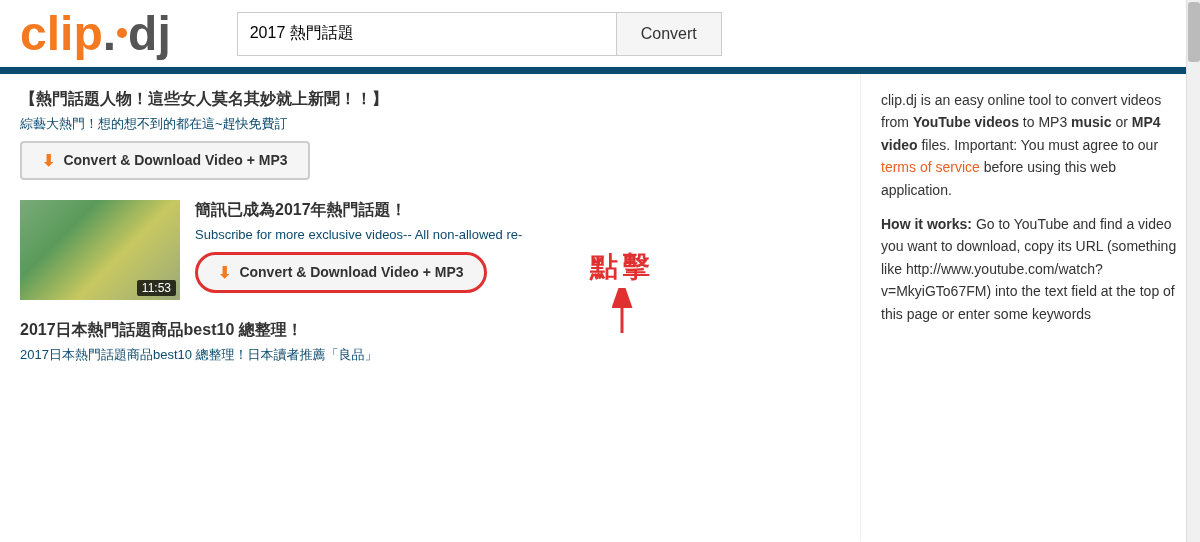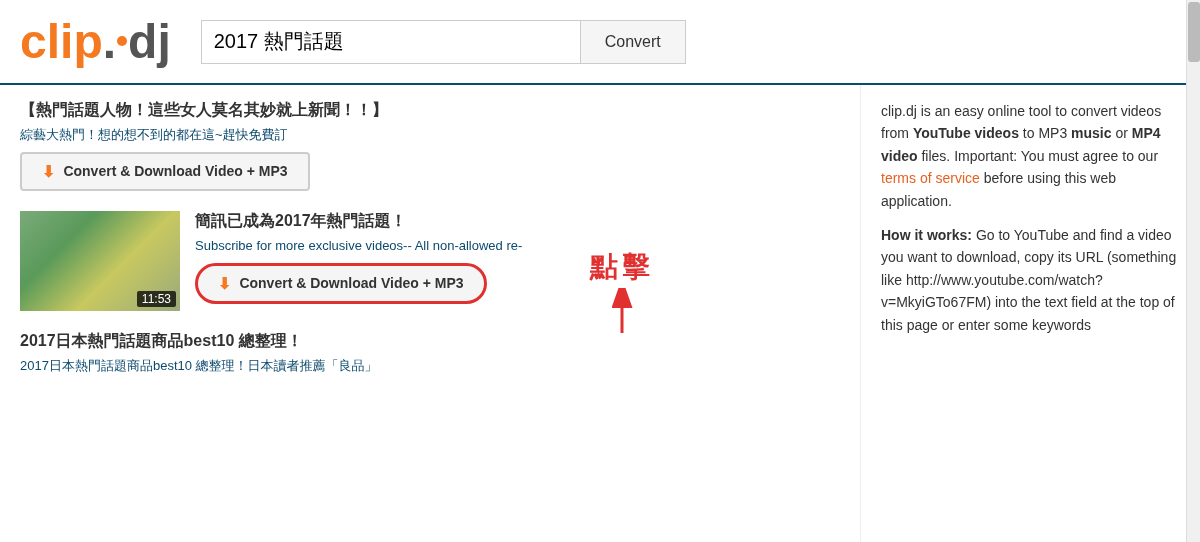--- a/index.html
+++ b/index.html
@@ -9,23 +9,24 @@
       width: 1200px;
       height: 542px;
       overflow: hidden;
       position: relative;
     }
 
     
     .header {
       display: flex;
       align-items: center;
-      padding: 14px 20px;
-      border-bottom: 2px solid #0c4a6e;
+      padding: 6px 20px;
+      border-bottom: 7px solid #0c4a6e;
       background: #fff;
+      gap: 36px;
     }
 
     .logo-container {
       display: flex;
       align-items: center;
       margin-right: 30px;
     }
 
     .logo-clip {
       font-size: 48px;
@@ -55,21 +56,21 @@
 
     .search-container {
       display: flex;
       align-items: center;
     }
     .search-input {
       width: 380px;
       height: 44px;
       border: 1px solid #ccc;
       padding: 8px 12px;
-      font-size: 20px;
+      font-size: 16px;
       outline: none;
     }
     .search-button {
       height: 44px;
       padding: 0 24px;
       background: #f5f5f5;
       border: 1px solid #ccc;
       border-left: none;
       font-size: 16px;
       cursor: pointer;

